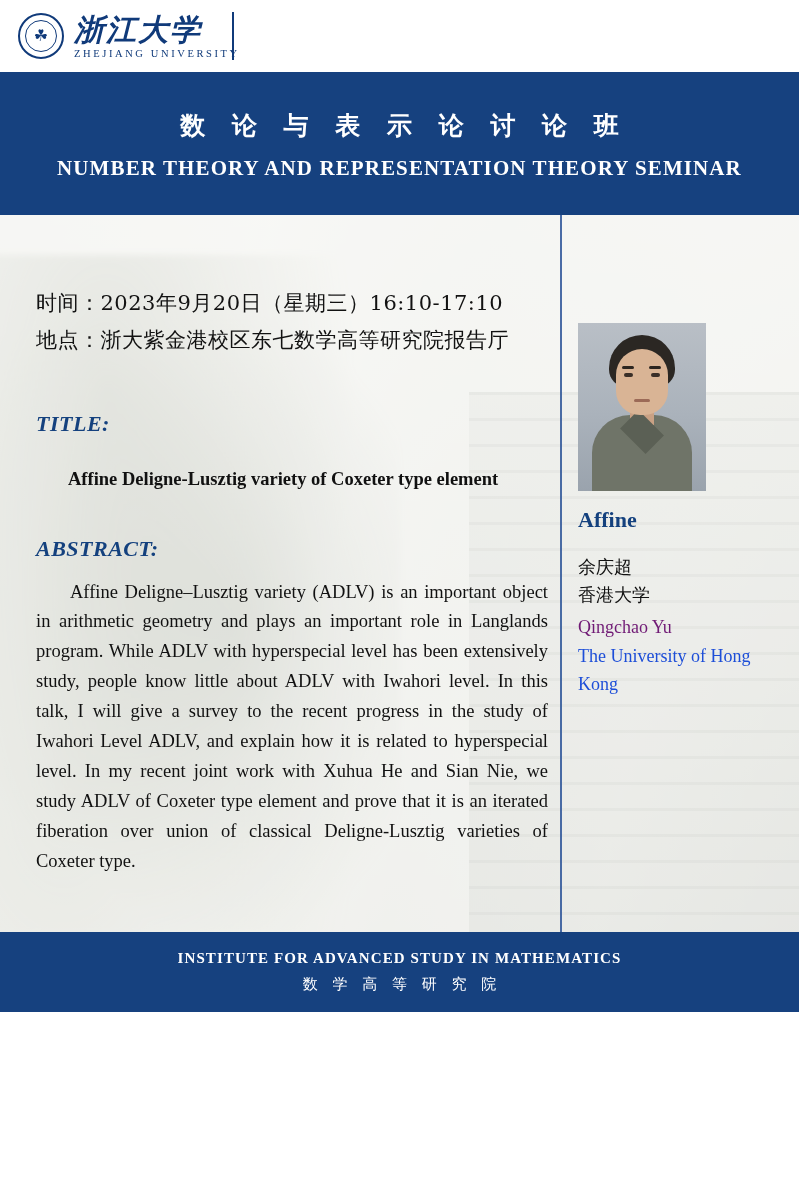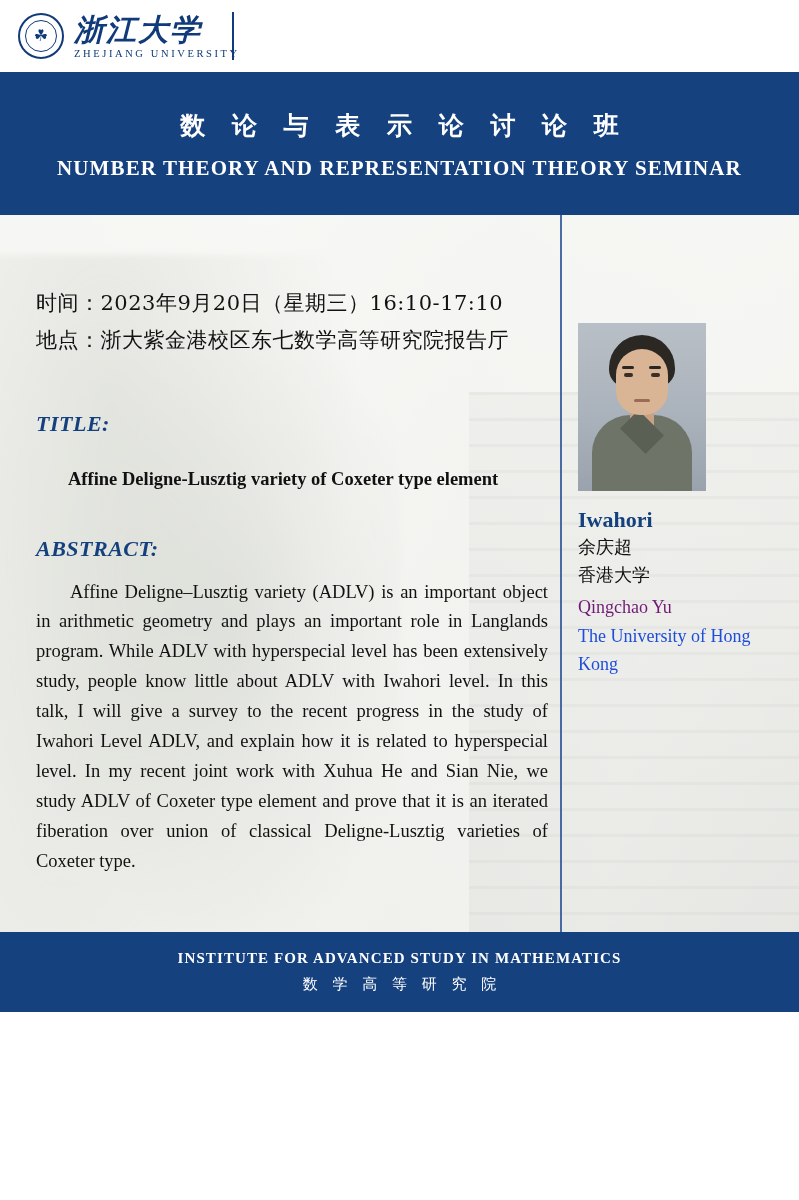--- a/index.html
+++ b/index.html
@@ -292,21 +292,21 @@
   }
 
   .speaker-label {
     margin-top: 16px;
     font-family: "Liberation Serif", serif;
     font-size: 22px;
     font-weight: bold;
     color: #14417e;
   }
   .speaker-name-cn {
-    margin-top: 0;
+    margin-top: 20px;
     font-family: "DejaVu Serif", serif;
     font-size: 18px;
     color: #111111;
     line-height: 1.55;
   }
   .speaker-aff-cn {
     font-family: "DejaVu Serif", serif;
     font-size: 18px;
     color: #111111;
     line-height: 1.55;
@@ -405,21 +405,21 @@
         <div class="p-neck"></div>
         <div class="p-collar"></div>
         <div class="p-hair"></div>
         <div class="p-face"></div>
         <div class="p-brow-l"></div>
         <div class="p-brow-r"></div>
         <div class="p-eye-l"></div>
         <div class="p-eye-r"></div>
         <div class="p-mouth"></div>
       </div>
-      <div class="speaker-label">Iwahori</div>
+      <div class="speaker-label">Affine</div>
       <div class="speaker-name-cn">余庆超</div>
       <div class="speaker-aff-cn">香港大学</div>
       <div class="speaker-name-en">Qingchao Yu</div>
       <div class="speaker-aff-en">The University of Hong Kong</div>
     </div>
   </div>
 
   <div class="footer">
     <div class="footer-en">Institute for Advanced Study in Mathematics</div>
     <div class="footer-cn">数 学 高 等 研 究 院</div>

